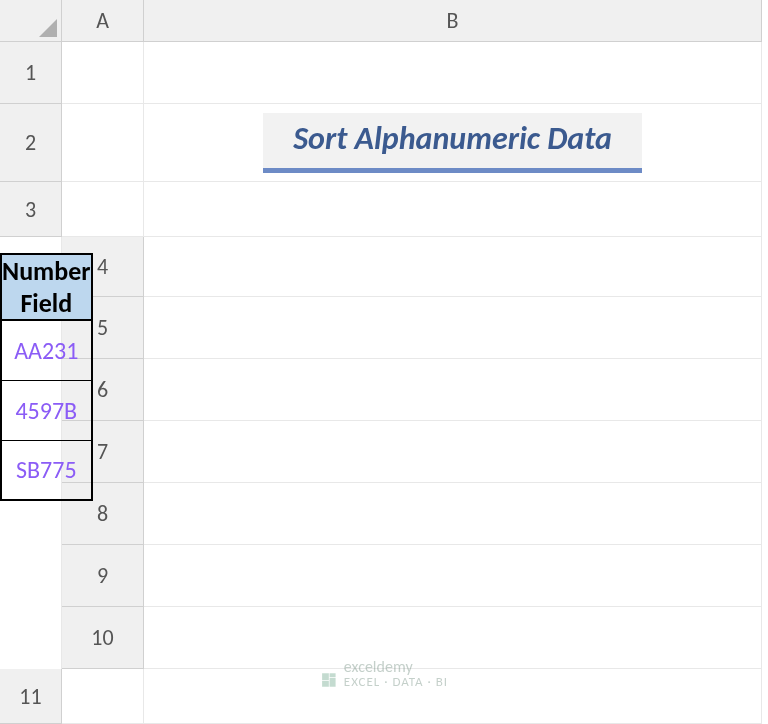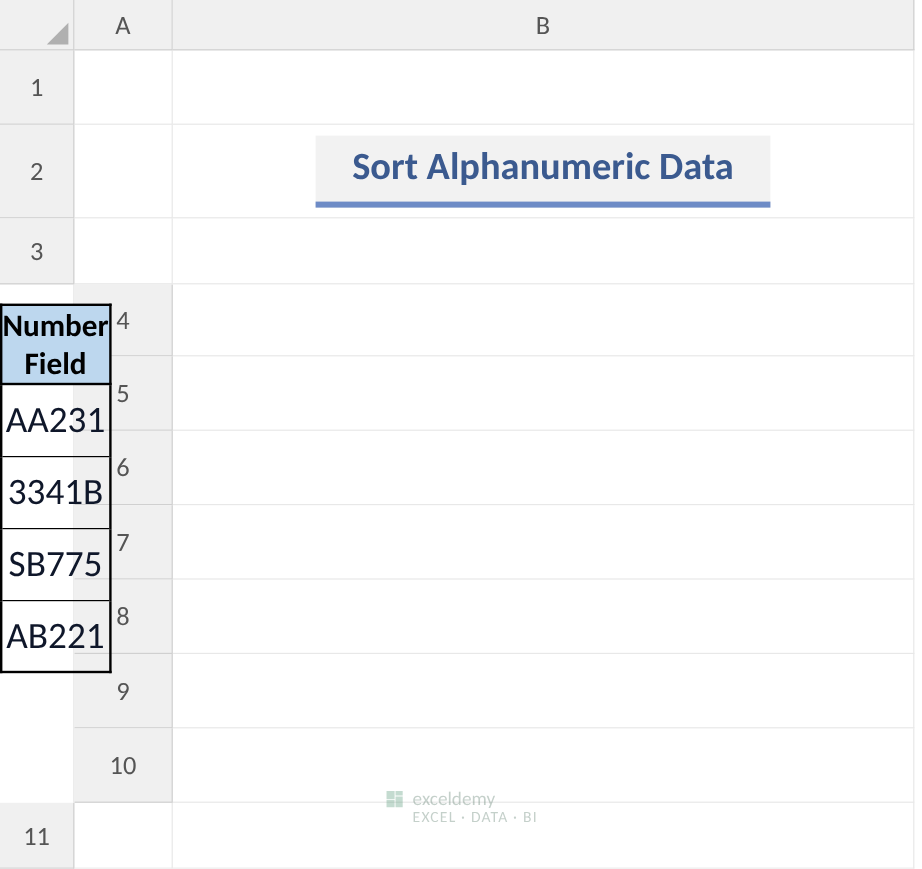--- a/index.html
+++ b/index.html
@@ -58,20 +58,21 @@
     }
     .cell {
       border-right: 1px solid #e8e8e8;
       border-bottom: 1px solid #e8e8e8;
       position: relative;
     }
     .title-cell {
       display: flex;
       align-items: center;
       justify-content: center;
+      font-style: italic;
     }
     .title-text {
       font-size: 32px;
       font-weight: bold;
       color: #3b5a8f;
       background: #f2f2f2;
       padding: 6px 30px 10px 30px;
       border-bottom: 5px solid #6d8bc6;
     }
     .data-table {
@@ -82,38 +83,38 @@
     .data-table th {
       background: #bdd7ee;
       font-size: 26px;
       font-weight: bold;
       color: #000;
       text-align: center;
       height: 58px;
       border: 2px solid #000;
     }
     .data-table td {
-      font-size: 31px;
-      color: #0f172a;
+      font-size: 24px;
+      color: #8b5cf6;
       text-align: center;
       height: 60px;
       border: 1px solid #000;
       border-left: 2px solid #000;
       border-right: 2px solid #000;
     }
     .data-table tr:last-child td {
       border-bottom: 2px solid #000;
     }
     .watermark {
       position: absolute;
       bottom: 35px;
       left: 50%;
       transform: translateX(-50%);
       display: flex;
-      align-items: flex-start;
+      align-items: flex-end;
       gap: 6px;
       opacity: 0.35;
     }
     .watermark-icon {
       width: 18px;
       height: 18px;
     }
     .watermark-text {
       font-size: 16px;
       color: #5a7a6a;
@@ -156,27 +157,24 @@
       <thead>
         <tr>
           <th>Number Field</th>
         </tr>
       </thead>
       <tbody>
           <tr>
             <td>AA231</td>
           </tr>
           <tr>
-            <td>3341B</td>
+            <td>4597B</td>
           </tr>
           <tr>
             <td>SB775</td>
-          </tr>
-          <tr>
-            <td>AB221</td>
           </tr>
         </tbody>
     </table>
   </div>
 
   <div class="row-header">5</div>
   <div class="cell"></div>
 
   <div class="row-header">6</div>
   <div class="cell"></div>

